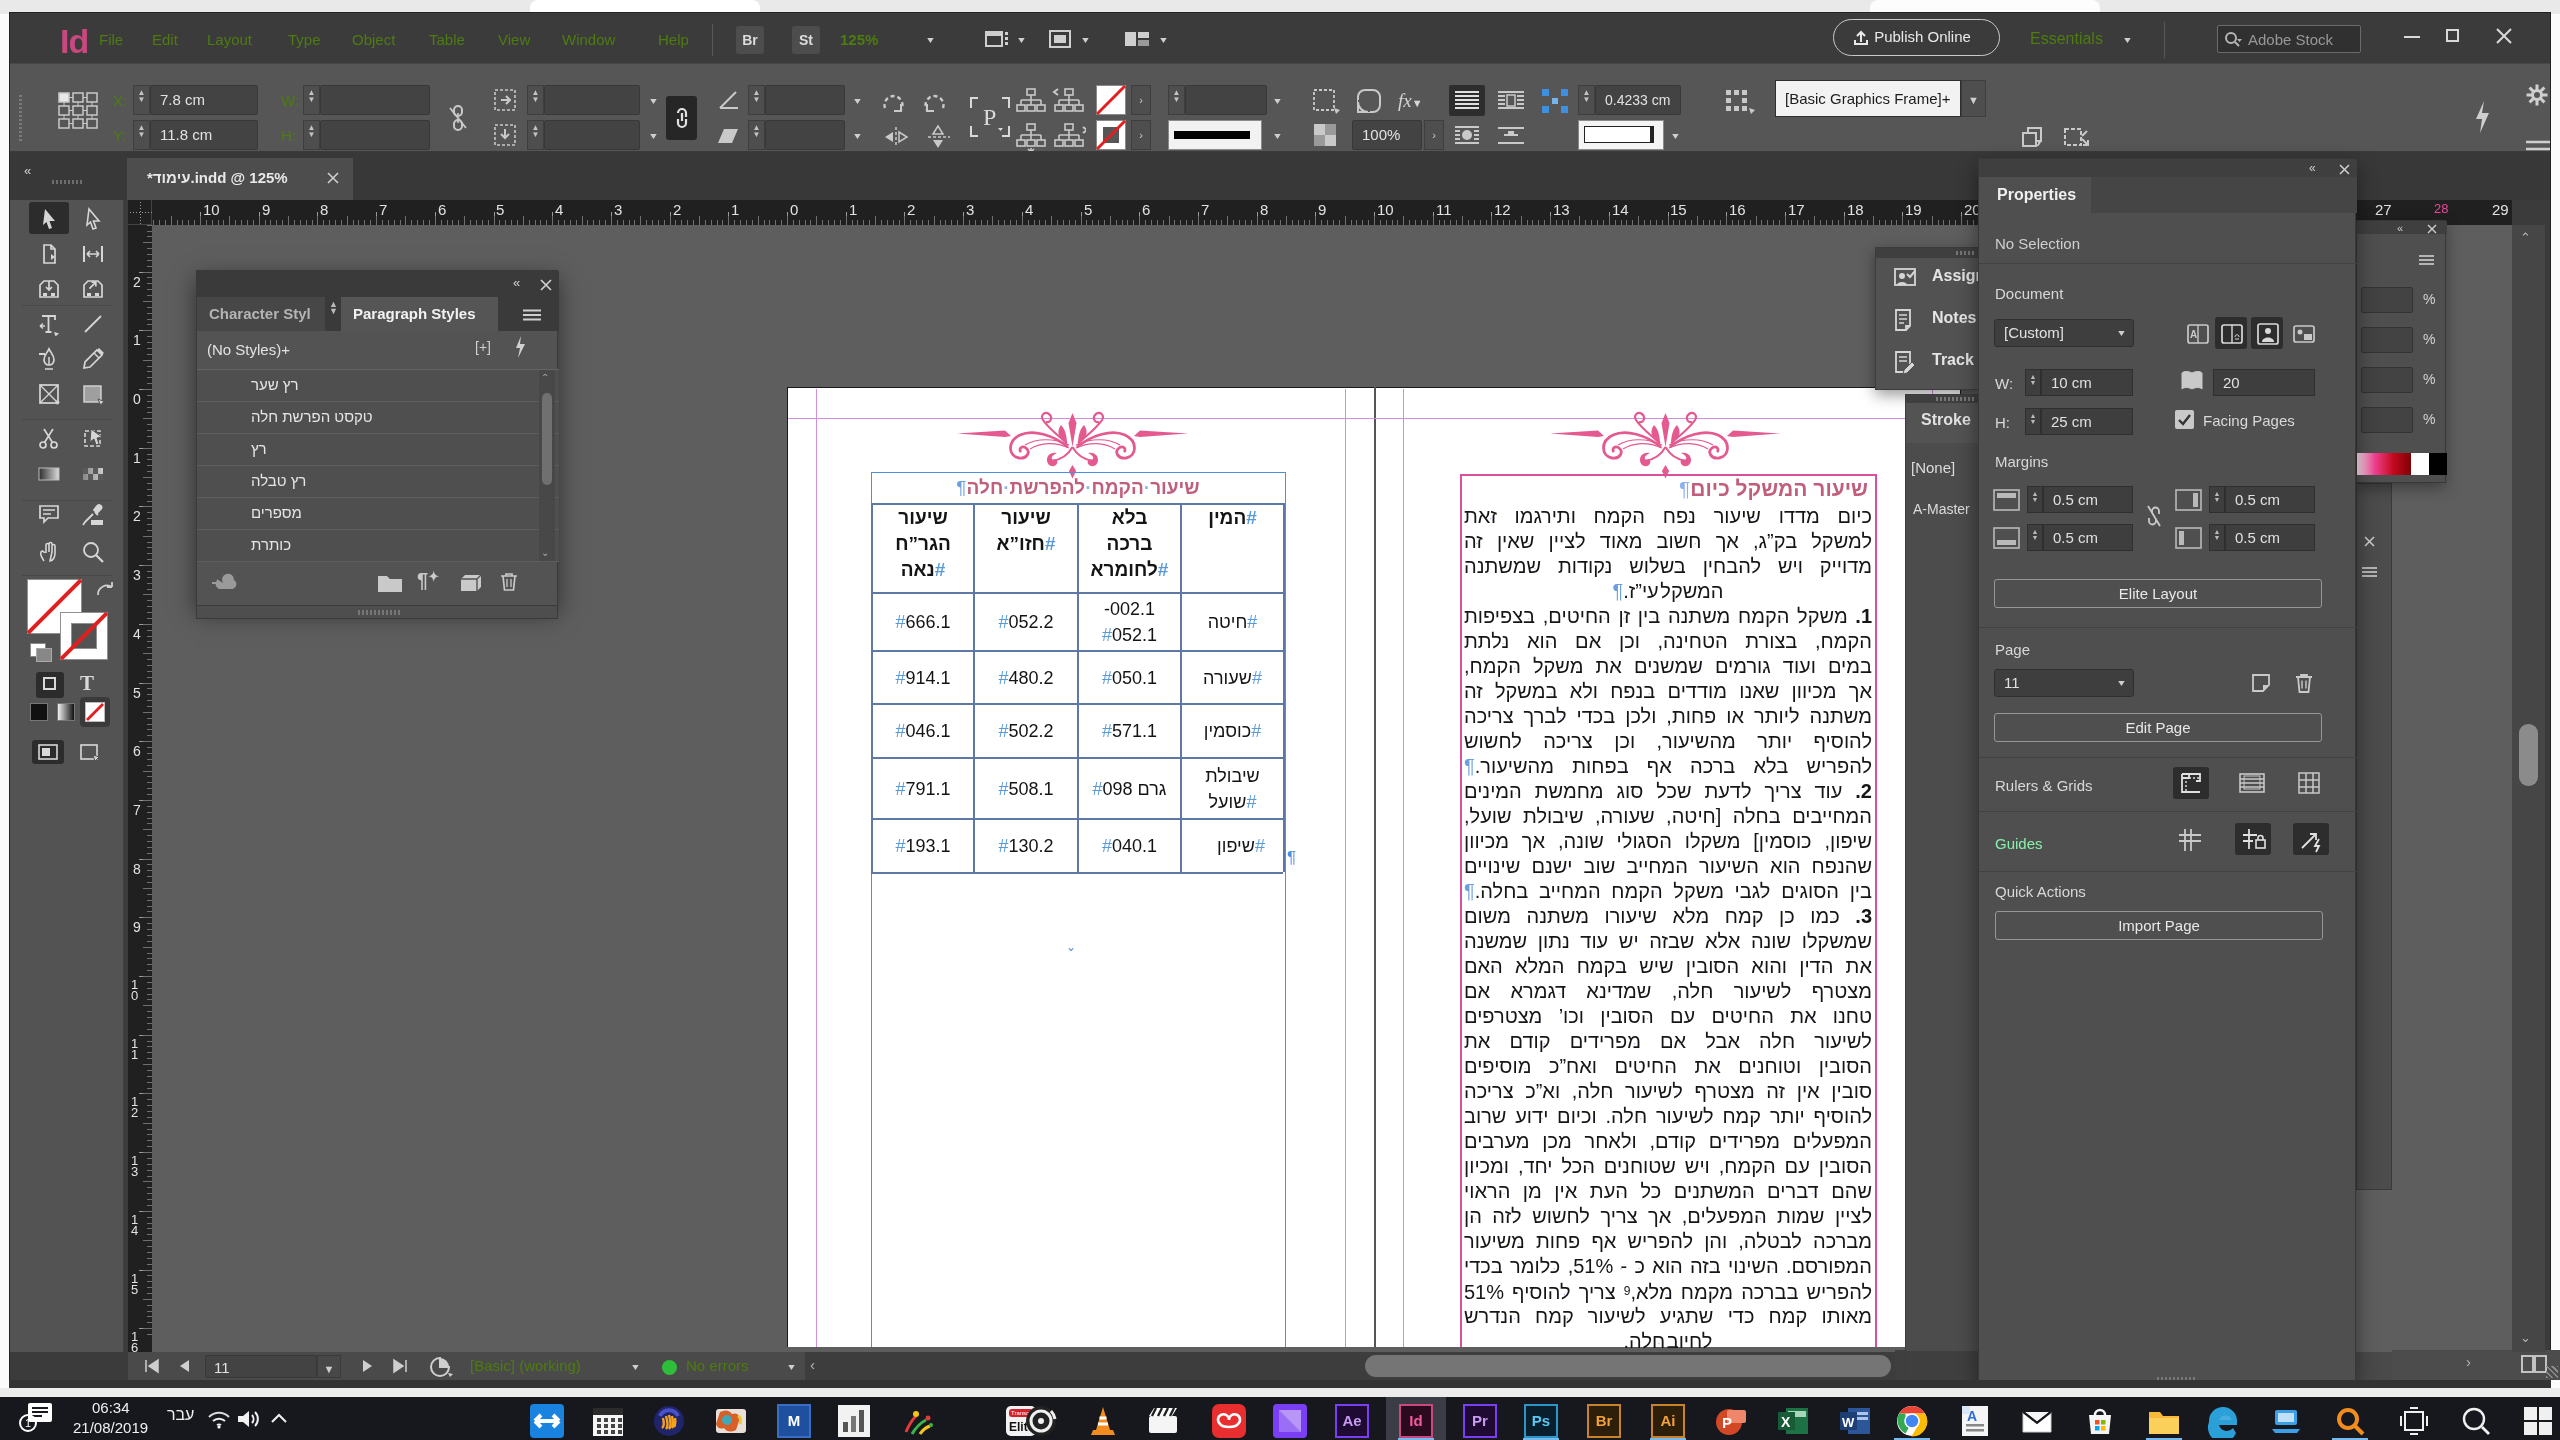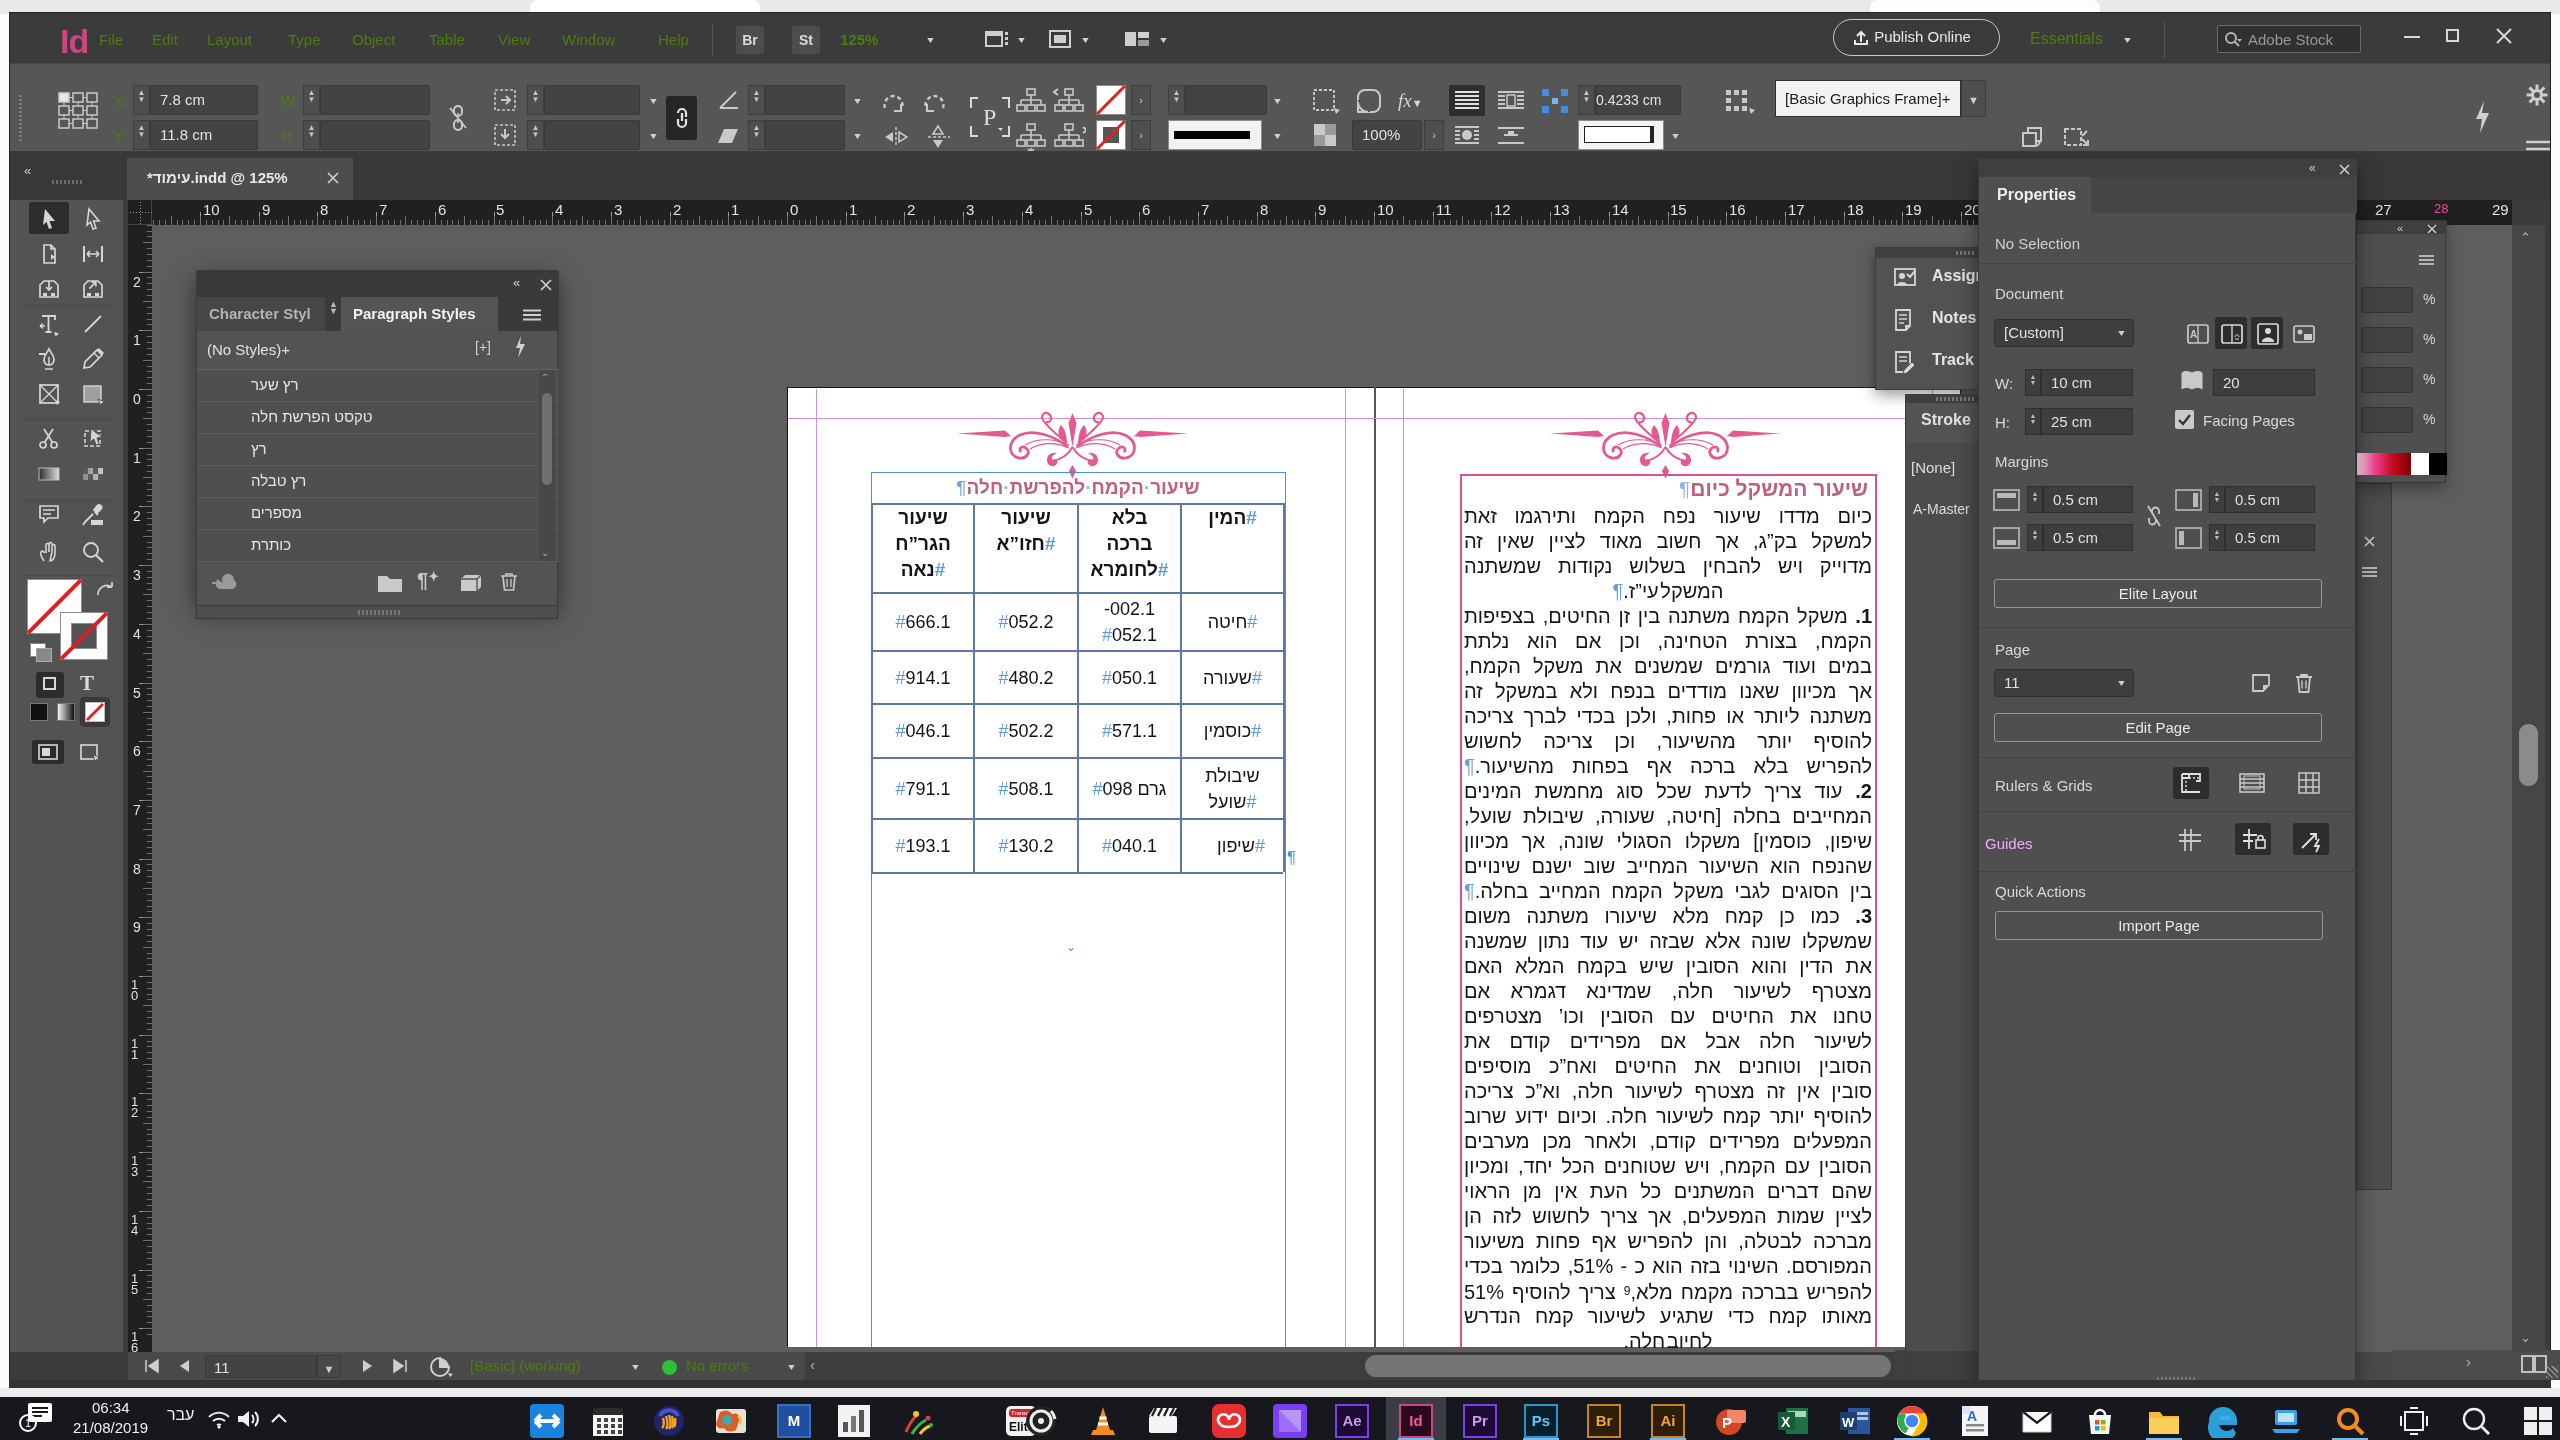--- a/index.html
+++ b/index.html
@@ -274,21 +274,21 @@
 <svg class="a" style="left:1540px;top:87px" width="30" height="28">
     <g fill="#3e8fe0">
       <rect x="2" y="2" width="7" height="7"></rect>
       <rect x="21" y="2" width="7" height="7"></rect>
       <rect x="2" y="19" width="7" height="7"></rect>
       <rect x="21" y="19" width="7" height="7"></rect>
       <rect x="12" y="11" width="6" height="6" fill="#77b4ec"></rect>
     </g>
   </svg>
 <div class="a" style="left:1578px;top:85px;width:17px;height:30px;background:#4e4e4e;border:1px solid #3e3e3e;color:#c5c5c5;font-size:8px;text-align:center;line-height:7px;padding-top:3px">▲<br>▼</div>
-<div class="a fld" style="left:1595px;top:85px;width:86px;height:30px;line-height:28px;font-size:14px">0.4233 cm</div>
+<div class="a fld" style="left:1595px;top:85px;width:86px;height:30px;line-height:28px;padding-left:9px;font-size:14px">0.4233 cm</div>
 <div class="a" style="left:1578px;top:120px;width:86px;height:30px;background:#f4f4f4;border:1px solid #8a8a8a"></div>
 <div class="a" style="left:1584px;top:126px;width:70px;height:17px;background:#fff;border:1px solid #222;border-right-width:4px"></div>
 <div class="a chev" style="left:1670px;top:130px">▼</div>
 <svg class="a" style="left:1724px;top:88px" width="34" height="30">
     <g fill="#c9c9c9">
       <rect x="2" y="2" width="5" height="5"></rect>
       <rect x="10" y="2" width="5" height="5"></rect>
       <rect x="18" y="2" width="5" height="5"></rect>
       <rect x="2" y="10" width="5" height="5"></rect>
       <rect x="18" y="10" width="5" height="5"></rect>
@@ -942,21 +942,21 @@
       <path d="M1 8 h24 M1 12 h24 M1 16 h24" stroke="#c9c9c9" stroke-width="1.4"></path>
       <rect x="5" y="5" width="16" height="13" fill="none" stroke="#c9c9c9"></rect>
     </svg>
 <svg class="a" style="left:318px;top:612px" width="24" height="24">
       <g stroke="#c9c9c9" stroke-width="1.5">
         <rect x="2" y="2" width="20" height="20" fill="none"></rect>
         <path d="M2 9 h20 M2 16 h20 M9 2 v20 M16 2 v20"></path>
       </g>
     </svg>
 <div class="a" style="left:0px;top:652px;width:378px;height:1px;background:#424242"></div>
-<div class="a" style="left:6px;top:676px;font-size:15px;color:#f0abfc">Guides</div>
+<div class="a" style="left:16px;top:676px;font-size:15px;color:#86efac">Guides</div>
 <svg class="a" style="left:198px;top:668px" width="26" height="26">
       <g stroke="#c9c9c9" stroke-width="1.8">
         <path d="M2 8 h22 M2 14 h22 M8 2 v22 M14 2 v22"></path>
       </g>
     </svg>
 <div class="a" style="left:256px;top:664px;width:36px;height:32px;background:#2d2d2d;border-radius:3px"></div>
 <svg class="a" style="left:262px;top:668px" width="26" height="26">
       <g stroke="#e0e0e0" stroke-width="1.8">
         <path d="M2 8 h14 M2 14 h10 M8 2 v20"></path>
       </g>

